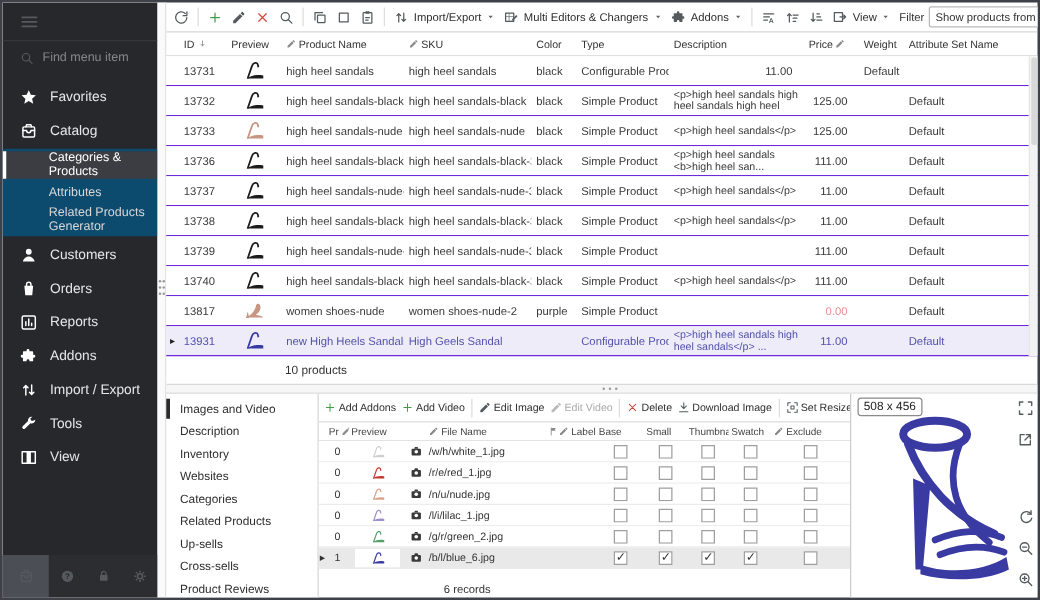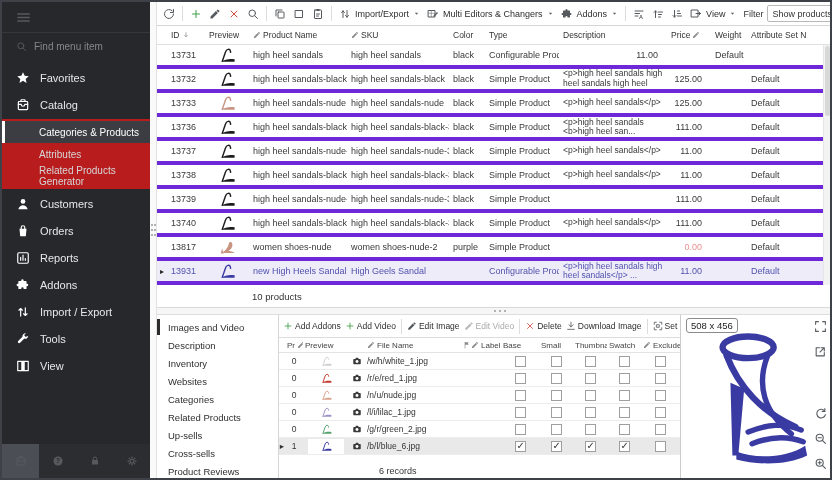--- a/index.html
+++ b/index.html
@@ -1,30 +1,30 @@
 <!DOCTYPE html>
 <html><head>
 <meta charset="utf-8">
 <style>
   *{box-sizing:border-box;margin:0;padding:0}
   body{margin:0;font-family:"Liberation Sans",sans-serif;background:#fff}
   .window{position:relative;width:832px;height:480px;border:2px solid #3e4147;display:flex;background:#fff;overflow:hidden}
   
-  .sidebar{width:148px;background:#26282c;color:#e2e3e5;display:flex;flex-direction:column;flex-shrink:0}
+  .sidebar{width:124px;background:#26282c;color:#e2e3e5;display:flex;flex-direction:column;flex-shrink:0}
   .burger{height:30px;display:flex;align-items:center;padding-left:13px;color:#fff;cursor:pointer}
   .burger .ic svg{width:17px;height:17px}
   .search-row{height:27px;display:flex;align-items:center;gap:7px;padding-left:14px;border-top:1px solid #35373b;color:#85878b}
   .search-row .ic svg{width:11px;height:11px}
   .search-row input{background:transparent;border:none;outline:none;color:#cfd0d2;font-size:10px;width:100px;font-family:inherit}
   .search-row input::placeholder{color:#85878b}
   .side-menu{flex:1;padding-top:5px;overflow:hidden}
   .side-item{height:27px;display:flex;align-items:center;gap:10px;padding-left:14px;font-size:11px;cursor:pointer;color:#e6e7e9}
   .side-item .ic{color:#fff}
   .side-item .ic svg{width:14px;height:14px}
-  .side-sub{background:#b91c1c;padding:2px 0;margin:1px 0}
+  .side-sub{background:#0c4a6e;padding:2px 0;margin:1px 0}
   .sub-item{height:22px;display:flex;align-items:center;padding-left:37px;font-size:10px;color:#d6d7d9;position:relative;cursor:pointer}
   .sub-item.sel{background:#3b3d42;color:#fff}
   .sub-item.sel::before{content:'';position:absolute;left:0;top:0;bottom:0;width:3px;background:#fff}
   .side-foot{height:34px;background:#2b2d31;display:flex;align-items:center;flex-shrink:0}
   .foot-tile{width:37px;height:34px;background:#4b4e54;display:flex;align-items:center;justify-content:center;cursor:pointer}
   .foot-btn{flex:1;display:flex;justify-content:center;cursor:pointer;color:#e8e9ea}
   .side-foot svg{width:15px;height:15px}
   
   .vsplit{width:7px;background:#fafafa;border-right:1px solid #e2e2e2;position:relative;flex-shrink:0;cursor:col-resize}
   .vsplit .grip{position:absolute;top:222px;left:1px;width:2px;height:2px;background:#9a9a9a;border-radius:50%;
@@ -43,21 +43,21 @@
   .ic.green{color:#3f9e46}.ic.red{color:#cf4a3e}
   .caret{color:#666}.caret svg{width:7px;height:7px}
   .tsep{width:1px;height:15px;background:#ddd;margin:0 3px;flex-shrink:0}
   .tlabel{padding:0 3px;color:#333}
   .tselect{display:flex;align-items:center;justify-content:space-between;border:1px solid #b9b9b9;border-radius:2px;height:17px;padding:0 4px;width:168px;background:#fff;cursor:pointer;flex-shrink:0}
   
   .grid-zone{position:relative;flex-shrink:0;--pcols:10px 38px 44px 98px 102px 36px 74px 108px 44px 36px 1fr}
   .pgrid-head{display:grid;grid-template-columns:var(--pcols);height:19px;border-bottom:1px solid #e0e0e0;align-items:center;font-size:8.5px;color:#333;padding-right:24px}
   .hcell{display:flex;align-items:center;gap:2px;padding-left:4px;overflow:hidden;white-space:nowrap}
   .hcell .ic{color:#8a8a8a}.hcell .ic svg{width:8px;height:8px}
-  .pgrid-row{display:grid;grid-template-columns:var(--pcols);height:24px;border-bottom:4px solid #6d28d9;align-items:center;font-size:9px;color:#3a3a3a;background:#fff;padding-right:7px;cursor:pointer}
+  .pgrid-row{display:grid;grid-template-columns:var(--pcols);height:24px;border-bottom:1px solid #6d28d9;align-items:center;font-size:9px;color:#3a3a3a;background:#fff;padding-right:7px;cursor:pointer}
   .pgrid-row.sel{background:#edecf8;color:#5351ae}
   .cell{overflow:hidden;white-space:nowrap;padding-left:4px}
   .cell.r{text-align:right;padding-right:9px}
   .cell.red{color:#ea8f8f}
   .cell.desc{white-space:normal;font-size:8.5px;line-height:9.5px;max-height:20px}
   .cell.prev{display:flex;justify-content:center;padding-left:0}
   .cell.prev svg{width:19px;height:19px}
   .marker{font-size:8px;color:#222;text-align:center;padding:0}
   .vscroll{position:absolute;right:0;top:19px;bottom:0;width:7px;background:#f3f3f3;border-left:1px solid #e6e6e6}
   .vthumb{position:absolute;top:1px;left:1px;width:5px;height:70px;background:#d8d8d8;border-radius:3px}

